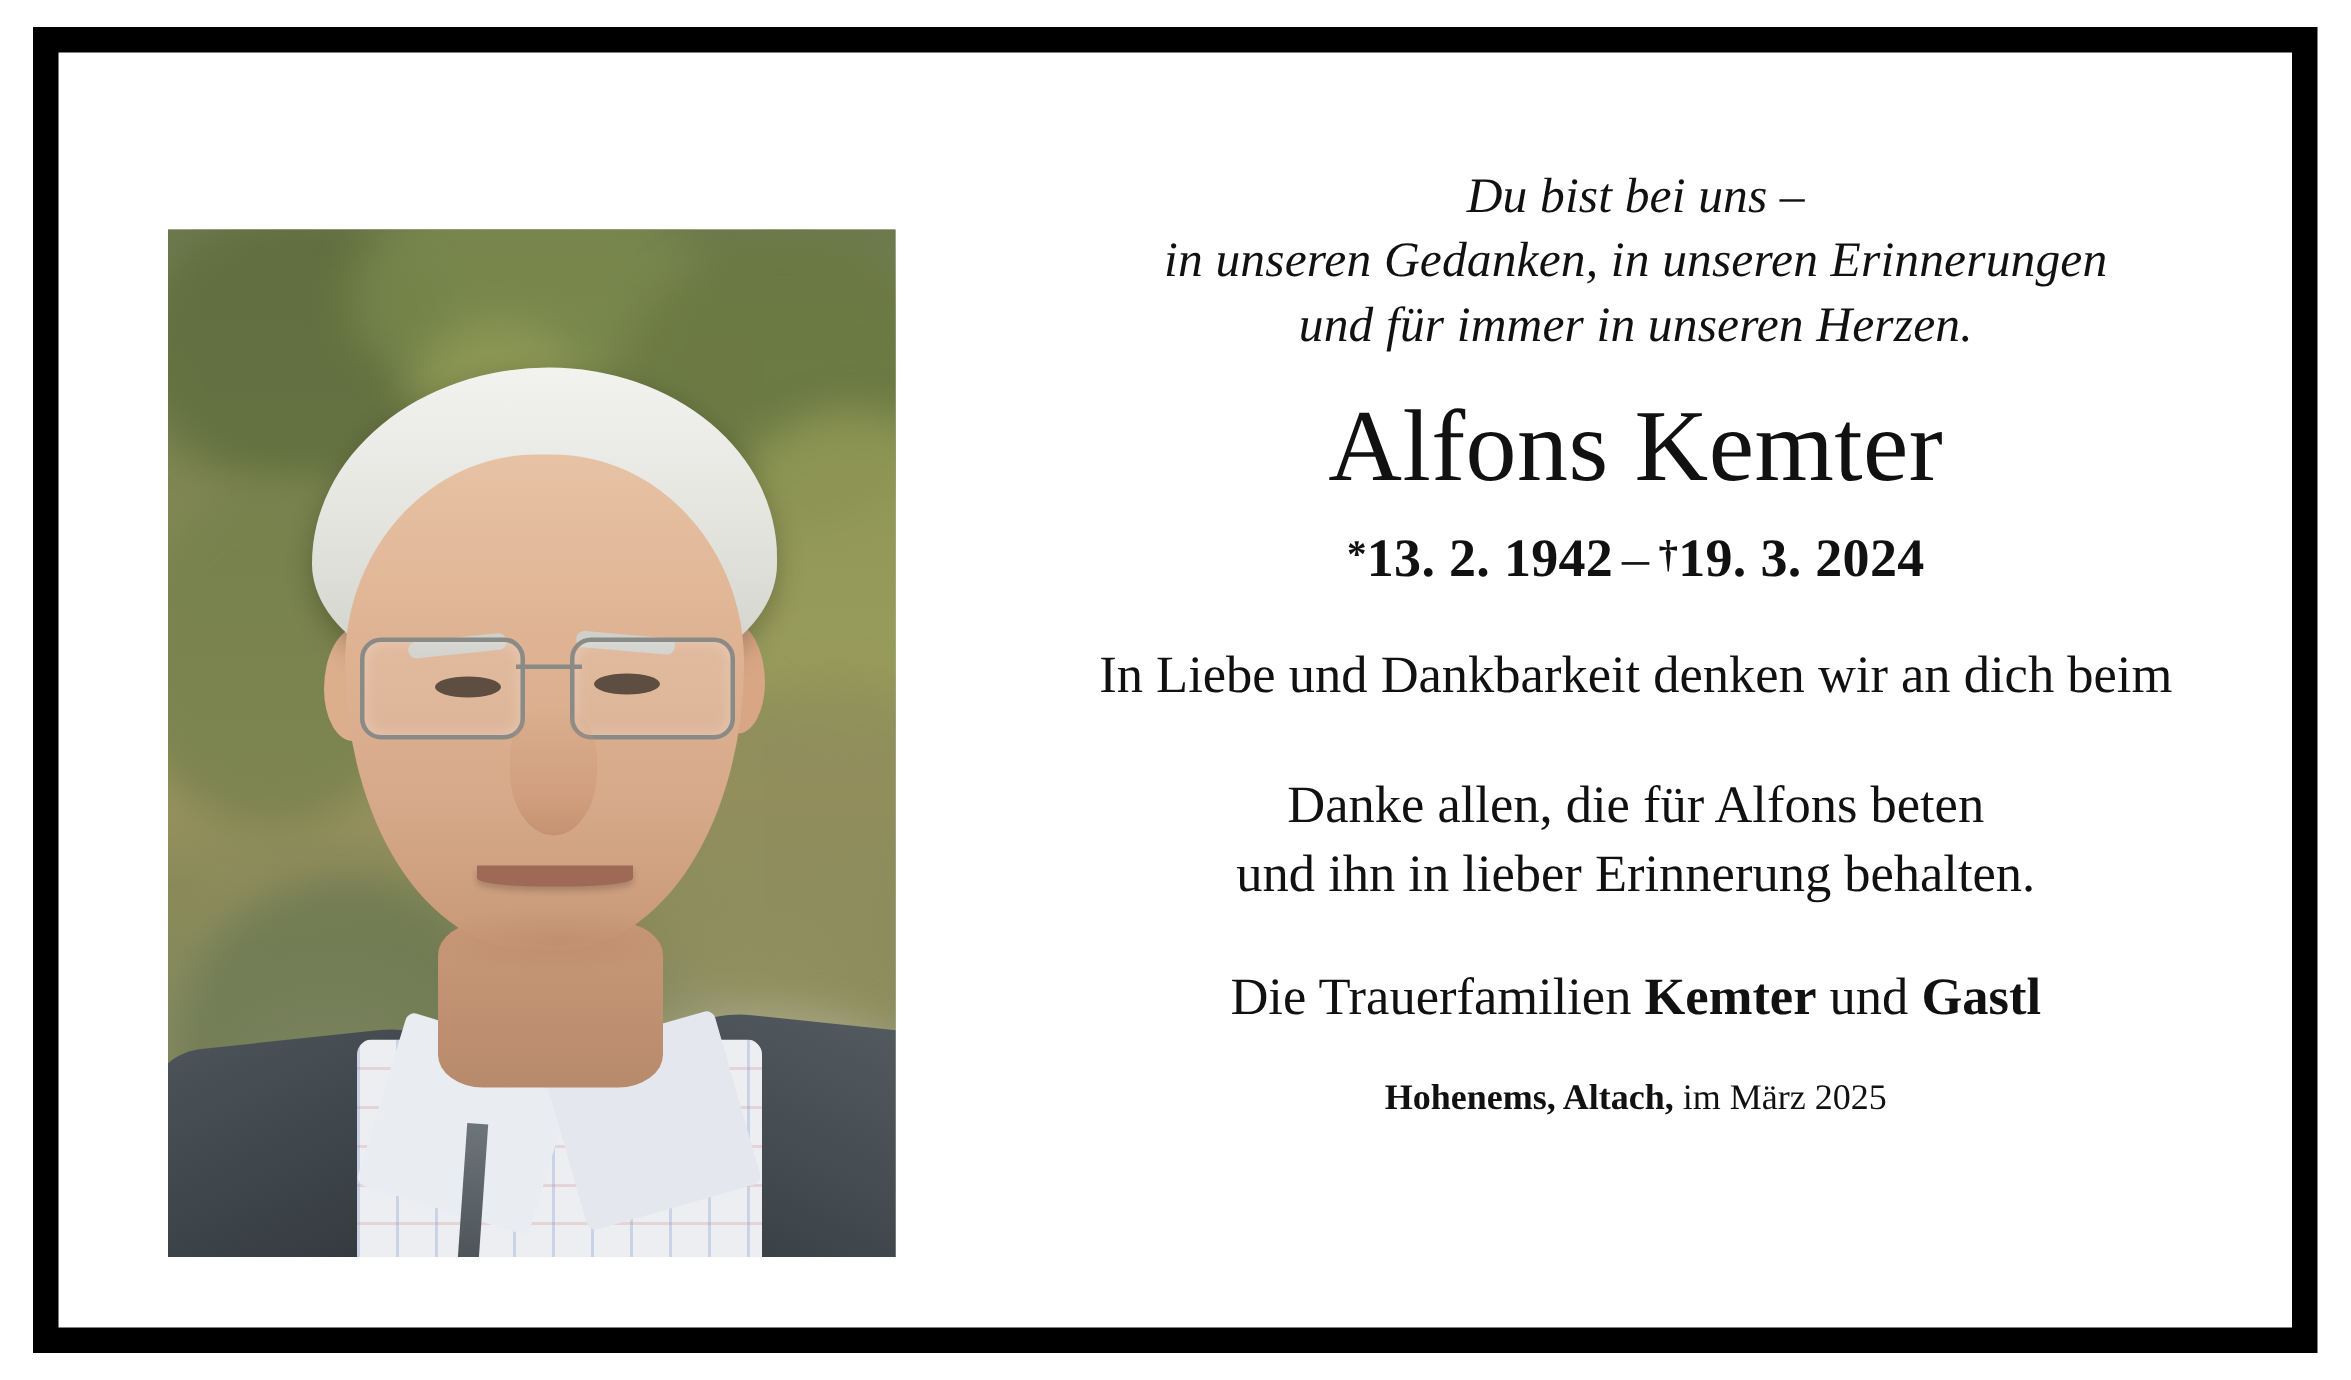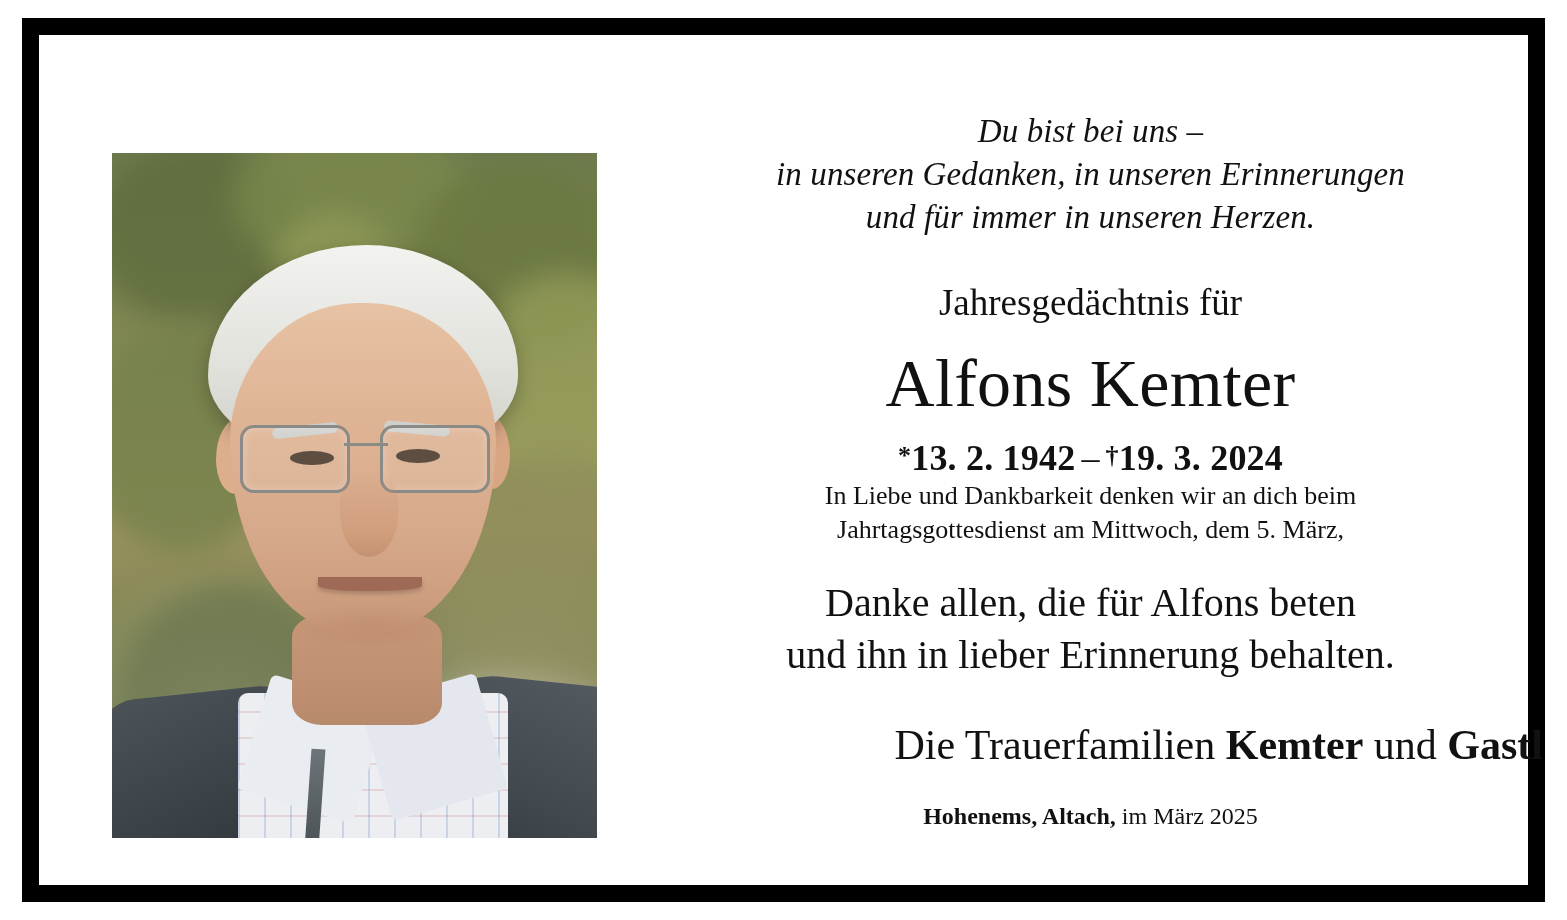--- a/index.html
+++ b/index.html
@@ -209,36 +209,36 @@
     font-size: 36px;
     font-weight: bold;
     margin-top: 16px;
     letter-spacing: 0.2px;
     text-align: center;
   }
   .dates .sym { font-size: 26px; vertical-align: 6px; }
   .dates .dash { font-weight: normal; padding: 0 6px; }
 
   .body-block {
-    font-size: 26px;
+    font-size: 35px;
     line-height: 1.30;
+    margin-top: 34px;
   }
   .body-block div { white-space: nowrap; }
 
   .thanks {
-    font-size: 40px;
+    font-size: 35px;
     line-height: 1.30;
-    margin-top: 30px;
+    margin-top: 42px;
   }
   .thanks div { white-space: nowrap; }
 
   .families {
-    font-size: 42px;
+    font-size: 35px;
     margin-top: 40px;
-    text-align: right;
   }
   .families b { font-weight: bold; }
 
   .place {
     font-size: 24px;
     margin-top: 34px;
   }
   .place b { font-weight: bold; }
 </style>
 </head>
@@ -288,31 +288,29 @@
       </div>
 
       <div class="text-col">
 
         <div class="verse">
           <div>Du bist bei uns  –</div>
           <div>in unseren Gedanken, in unseren Erinnerungen</div>
           <div>und für immer in unseren Herzen.</div>
         </div>
 
-        <div class="dedication">Jahresgedächtnis für</div>
 
         <div class="name">Alfons Kemter</div>
 
         <div class="dates">
           <span class="sym">*</span><span>13. 2. 1942</span><span class="dash">–</span><span class="sym">†</span><span>19. 3. 2024</span>
         </div>
 
         <div class="body-block">
           <div>In Liebe und Dankbarkeit denken wir an dich beim</div>
-          <div>Jahrtagsgottesdienst am Mittwoch, dem 5. März,</div>
         </div>
 
         <div class="thanks">
           <div>Danke allen, die für Alfons beten</div>
           <div>und ihn in lieber Erinnerung behalten.</div>
         </div>
 
         <div class="families">
           <span>Die Trauerfamilien </span><b>Kemter</b><span> und </span><b>Gastl</b>
         </div>

